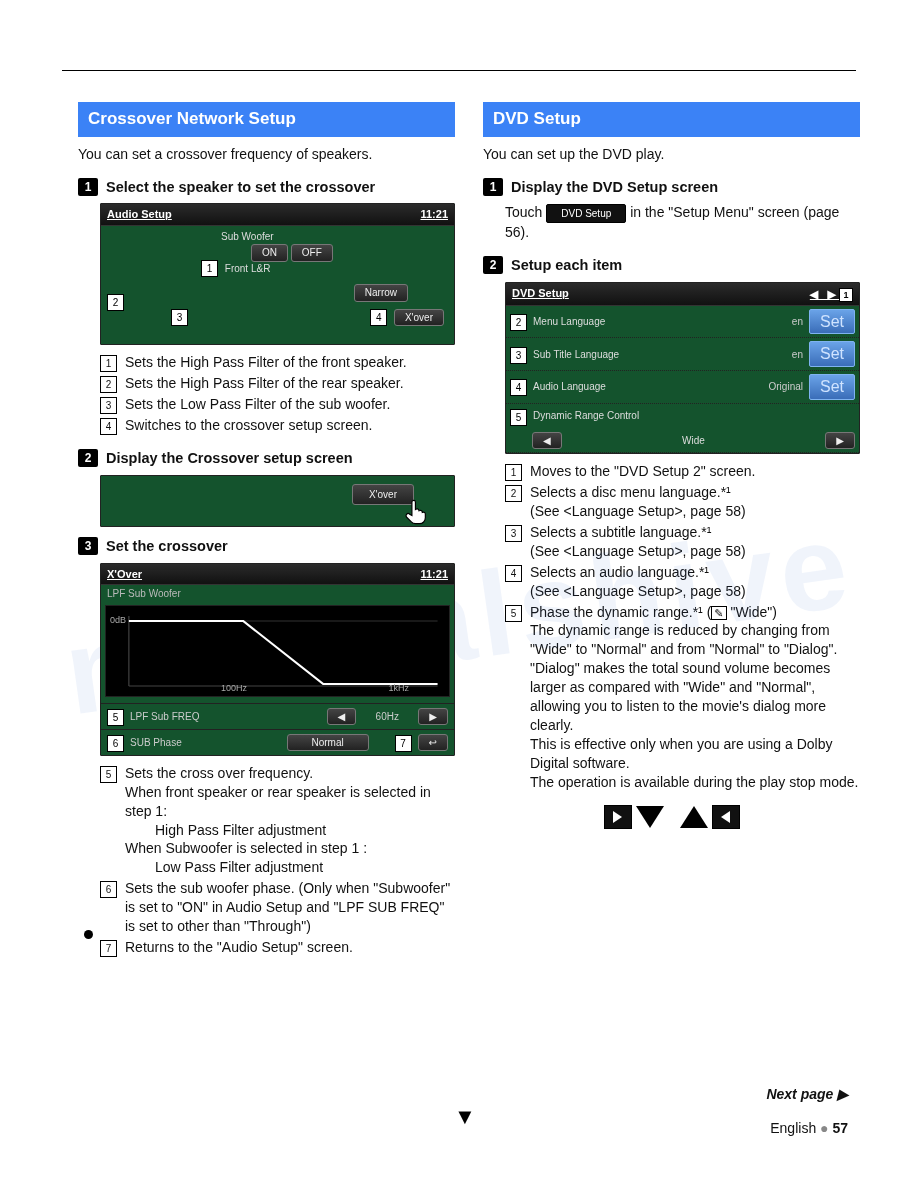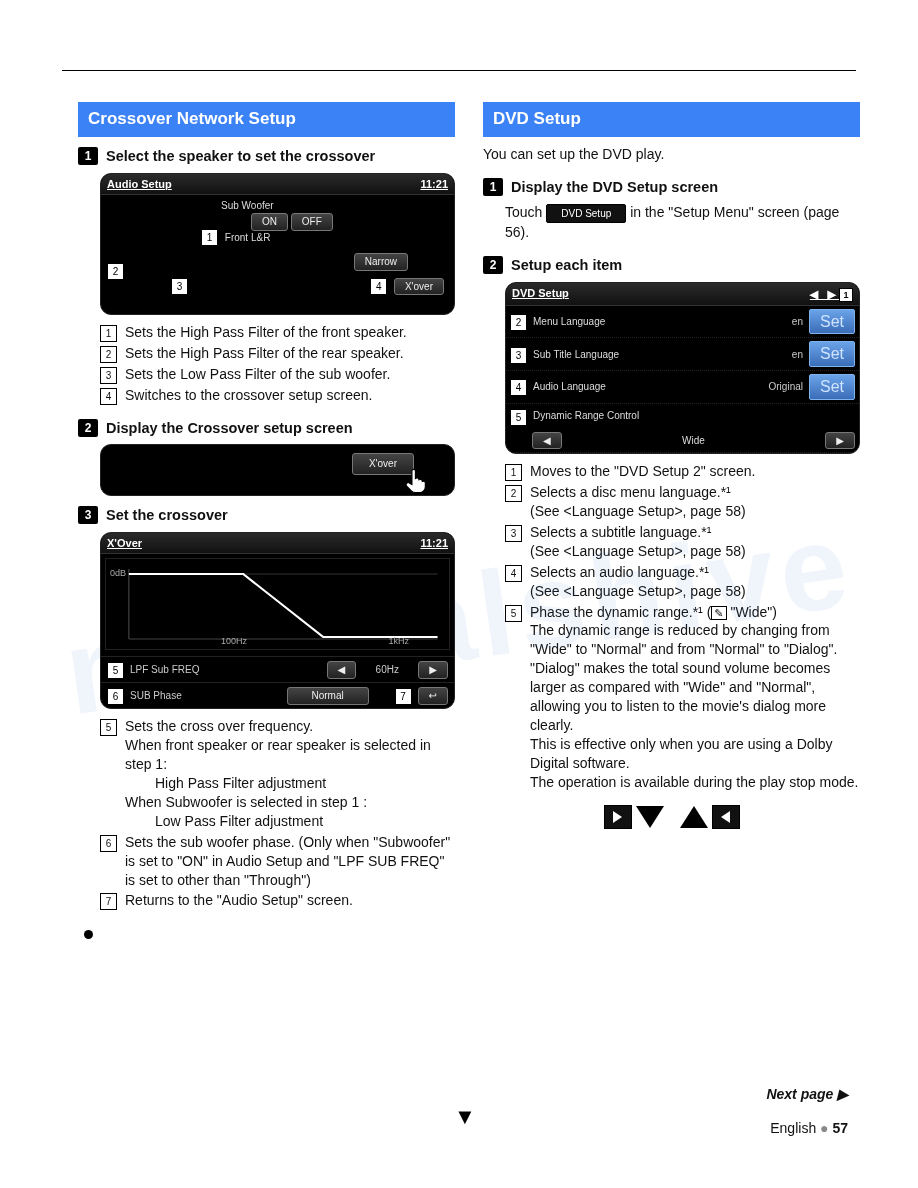--- a/index.html
+++ b/index.html
@@ -64,23 +64,23 @@
     line-height: 18px;
     border-radius: 2px;
     flex: 0 0 auto;
   }
   .step-title {
     font-weight: 700;
     font-size: 14.5px;
     margin-top: 0px;
   }
   .screenshot {
-    background: #000000;
+    background: #14532d;
     border: 1px solid #222;
-    border-radius: 11px;
+    border-radius: 1px;
     margin: 6px 0 8px 22px;
     color: #ddd;
     font-size: 10px;
     position: relative;
     overflow: hidden;
   }
   .ss-bar {
     background: linear-gradient(#2b2b2b,#111);
     border-bottom: 1px solid #333;
     padding: 3px 6px;
@@ -226,20 +226,21 @@
 <body>
 
 <div class="page">
   <div class="top-rule"></div>
   <div class="wm">manualshive</div>
 
   <div class="columns">
 
     <div class="col">
       <h2 class="section-title">Crossover Network Setup</h2>
+      <p class="intro">You can set a crossover frequency of speakers.</p>
 
       <div class="step">
         <span class="step-badge">1</span>
         <span class="step-title">Select the speaker to set the crossover</span>
       </div>
 
       <div class="screenshot" style="height:140px;">
         <div class="ss-bar">
           <span>Audio Setup</span>
           <span>11:21</span>
@@ -302,20 +303,21 @@
 
       <div class="step">
         <span class="step-badge">3</span>
         <span class="step-title">Set the crossover</span>
       </div>
       <div class="screenshot">
         <div class="ss-bar">
           <span>X'Over</span>
           <span>11:21</span>
         </div>
+        <div style="padding:2px 6px 0 6px;color:#bbb;font-size:10px;">LPF Sub Woofer</div>
         <div class="xover-graph">
           <svg viewBox="0 0 300 90" preserveAspectRatio="none">
             <line x1="20" y1="15" x2="290" y2="15" stroke="#333"></line>
             <line x1="20" y1="80" x2="290" y2="80" stroke="#444"></line>
             <line x1="20" y1="10" x2="20" y2="80" stroke="#444"></line>
             <polyline points="20,15 120,15 190,78 290,78" fill="none" stroke="#fff" stroke-width="2"></polyline>
           </svg>
           <span style="position:absolute;left:4px;top:8px;color:#aaa;font-size:9px;">0dB</span>
           <span style="position:absolute;left:115px;bottom:2px;color:#aaa;font-size:9px;">100Hz</span>
           <span style="position:absolute;right:40px;bottom:2px;color:#aaa;font-size:9px;">1kHz</span>

